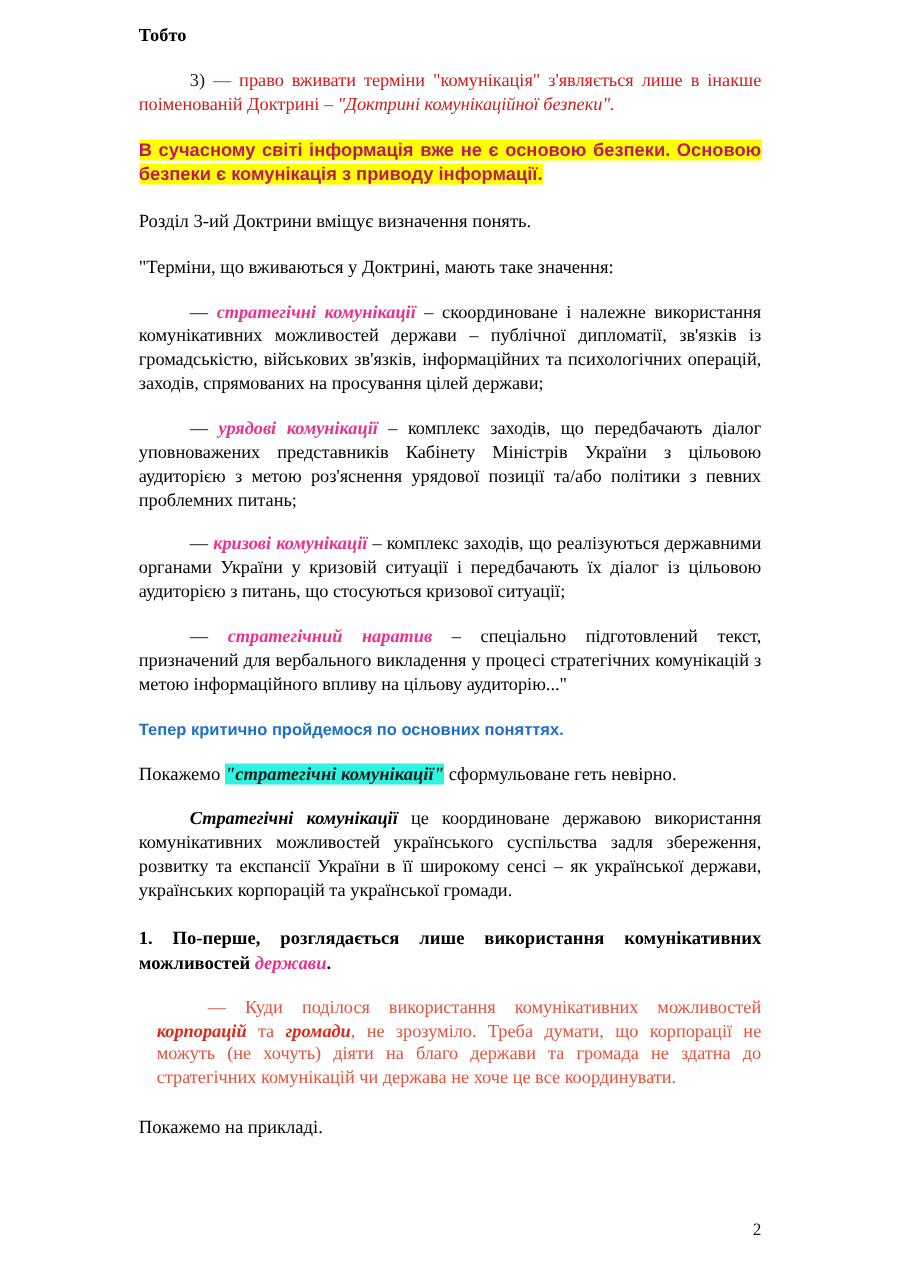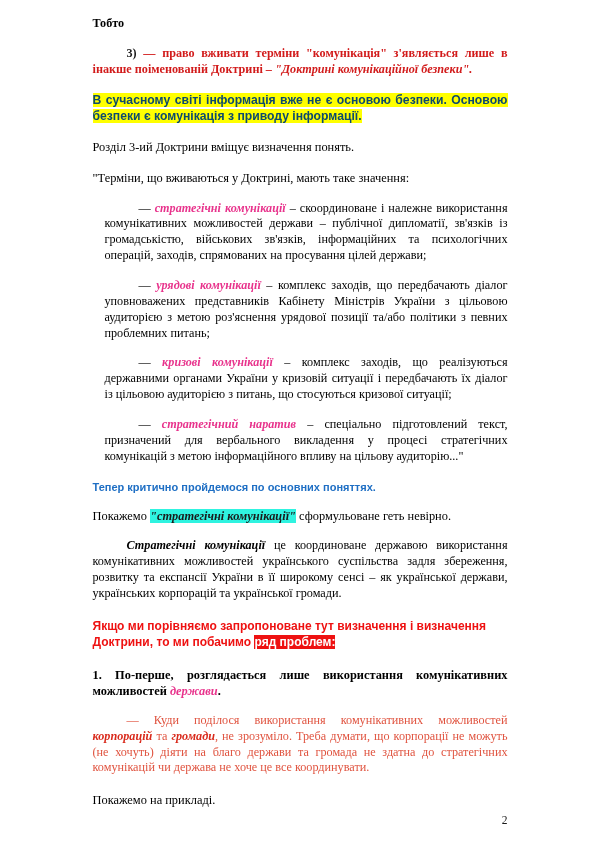--- a/index.html
+++ b/index.html
@@ -29,51 +29,51 @@
 
   
   .p-tobto {
     font-size: 12.2px;
     font-weight: bold;
     margin: 8px 0 0 0;
     text-align: left;
   }
   .p-item3 {
     font-size: 12.2px;
-    font-weight: bold;
+    font-weight: normal;
     color: #d21b1b;
     margin: 14px 0 0 0;
     text-indent: 34px;
   }
   .p-item3 .lead-num { color: #1a1a1a; }
   .p-item3 .it { font-style: italic; }
 
   .p-yellow {
     font-family: "Liberation Sans", "DejaVu Sans", sans-serif;
     font-size: 12.2px;
     font-weight: bold;
-    color: #0c4a6e;
+    color: #be185d;
     margin: 14px 0 0 0;
     line-height: 1.34;
   }
   .p-yellow .hl {
     background: #ffff00;
     box-decoration-break: clone;
     -webkit-box-decoration-break: clone;
   }
 
   .p-plain {
     font-size: 12.4px;
     margin: 15px 0 0 0;
     text-align: left;
   }
 
   .p-term {
     font-size: 12.2px;
-    margin: 14px 0 0 12px;
+    margin: 14px 0 0 0;
     text-indent: 34px;
   }
   .p-term .term {
     color: #e8338c;
     font-style: italic;
     font-weight: bold;
   }
 
   .p-blue {
     font-family: "Liberation Sans", "DejaVu Sans", sans-serif;
@@ -124,21 +124,21 @@
   .p-point {
     font-size: 12.4px;
     font-weight: bold;
     margin: 16px 0 0 0;
   }
   .p-point .mag { color: #e8338c; font-style: italic; }
 
   .p-dash-red {
     font-size: 12.2px;
     color: #e0533f;
-    margin: 14px 0 0 0;
+    margin: 14px 0 0 12px;
     text-indent: 34px;
   }
   .p-dash-red .b-it { font-style: italic; font-weight: bold; color: #d92a1c; }
 
   .p-last {
     font-size: 12.4px;
     margin: 16px 0 0 0;
     text-align: left;
   }
 
@@ -188,23 +188,20 @@
   <p class="block p-blue">Тепер критично пройдемося по основних поняттях.</p>
 
   <p class="block p-concept serif">
     <span>Покажемо </span><span class="hl-cyan">"стратегічні комунікації"</span><span> сформульоване геть невірно.</span>
   </p>
 
   <p class="block p-def serif">
     <span class="b-it">Стратегічні комунікації</span><span> це координоване державою використання комунікативних можливостей українського суспільства задля збереження, розвитку та експансії України в її широкому сенсі – як української держави, українських корпорацій та української громади.</span>
   </p>
 
-  <p class="block p-red-hl">
-    <span>Якщо ми порівняємо запропоноване тут визначення і визначення Доктрини, то ми побачимо </span><span class="hl-red">ряд проблем:</span>
-  </p>
 
   <p class="block p-point serif">
     <span>1. По-перше, розглядається лише використання комунікативних можливостей </span><span class="mag">держави</span><span>.</span>
   </p>
 
   <p class="block p-dash-red serif">
     <span>— </span><span>Куди поділося використання комунікативних можливостей </span><span class="b-it">корпорацій</span><span> та </span><span class="b-it">громади</span><span>, не зрозуміло. Треба думати, що корпорації не можуть (не хочуть) діяти на благо держави та громада не здатна до стратегічних комунікацій чи держава не хоче це все координувати.</span>
   </p>
 
   <p class="block p-last serif">Покажемо на прикладі.</p>

